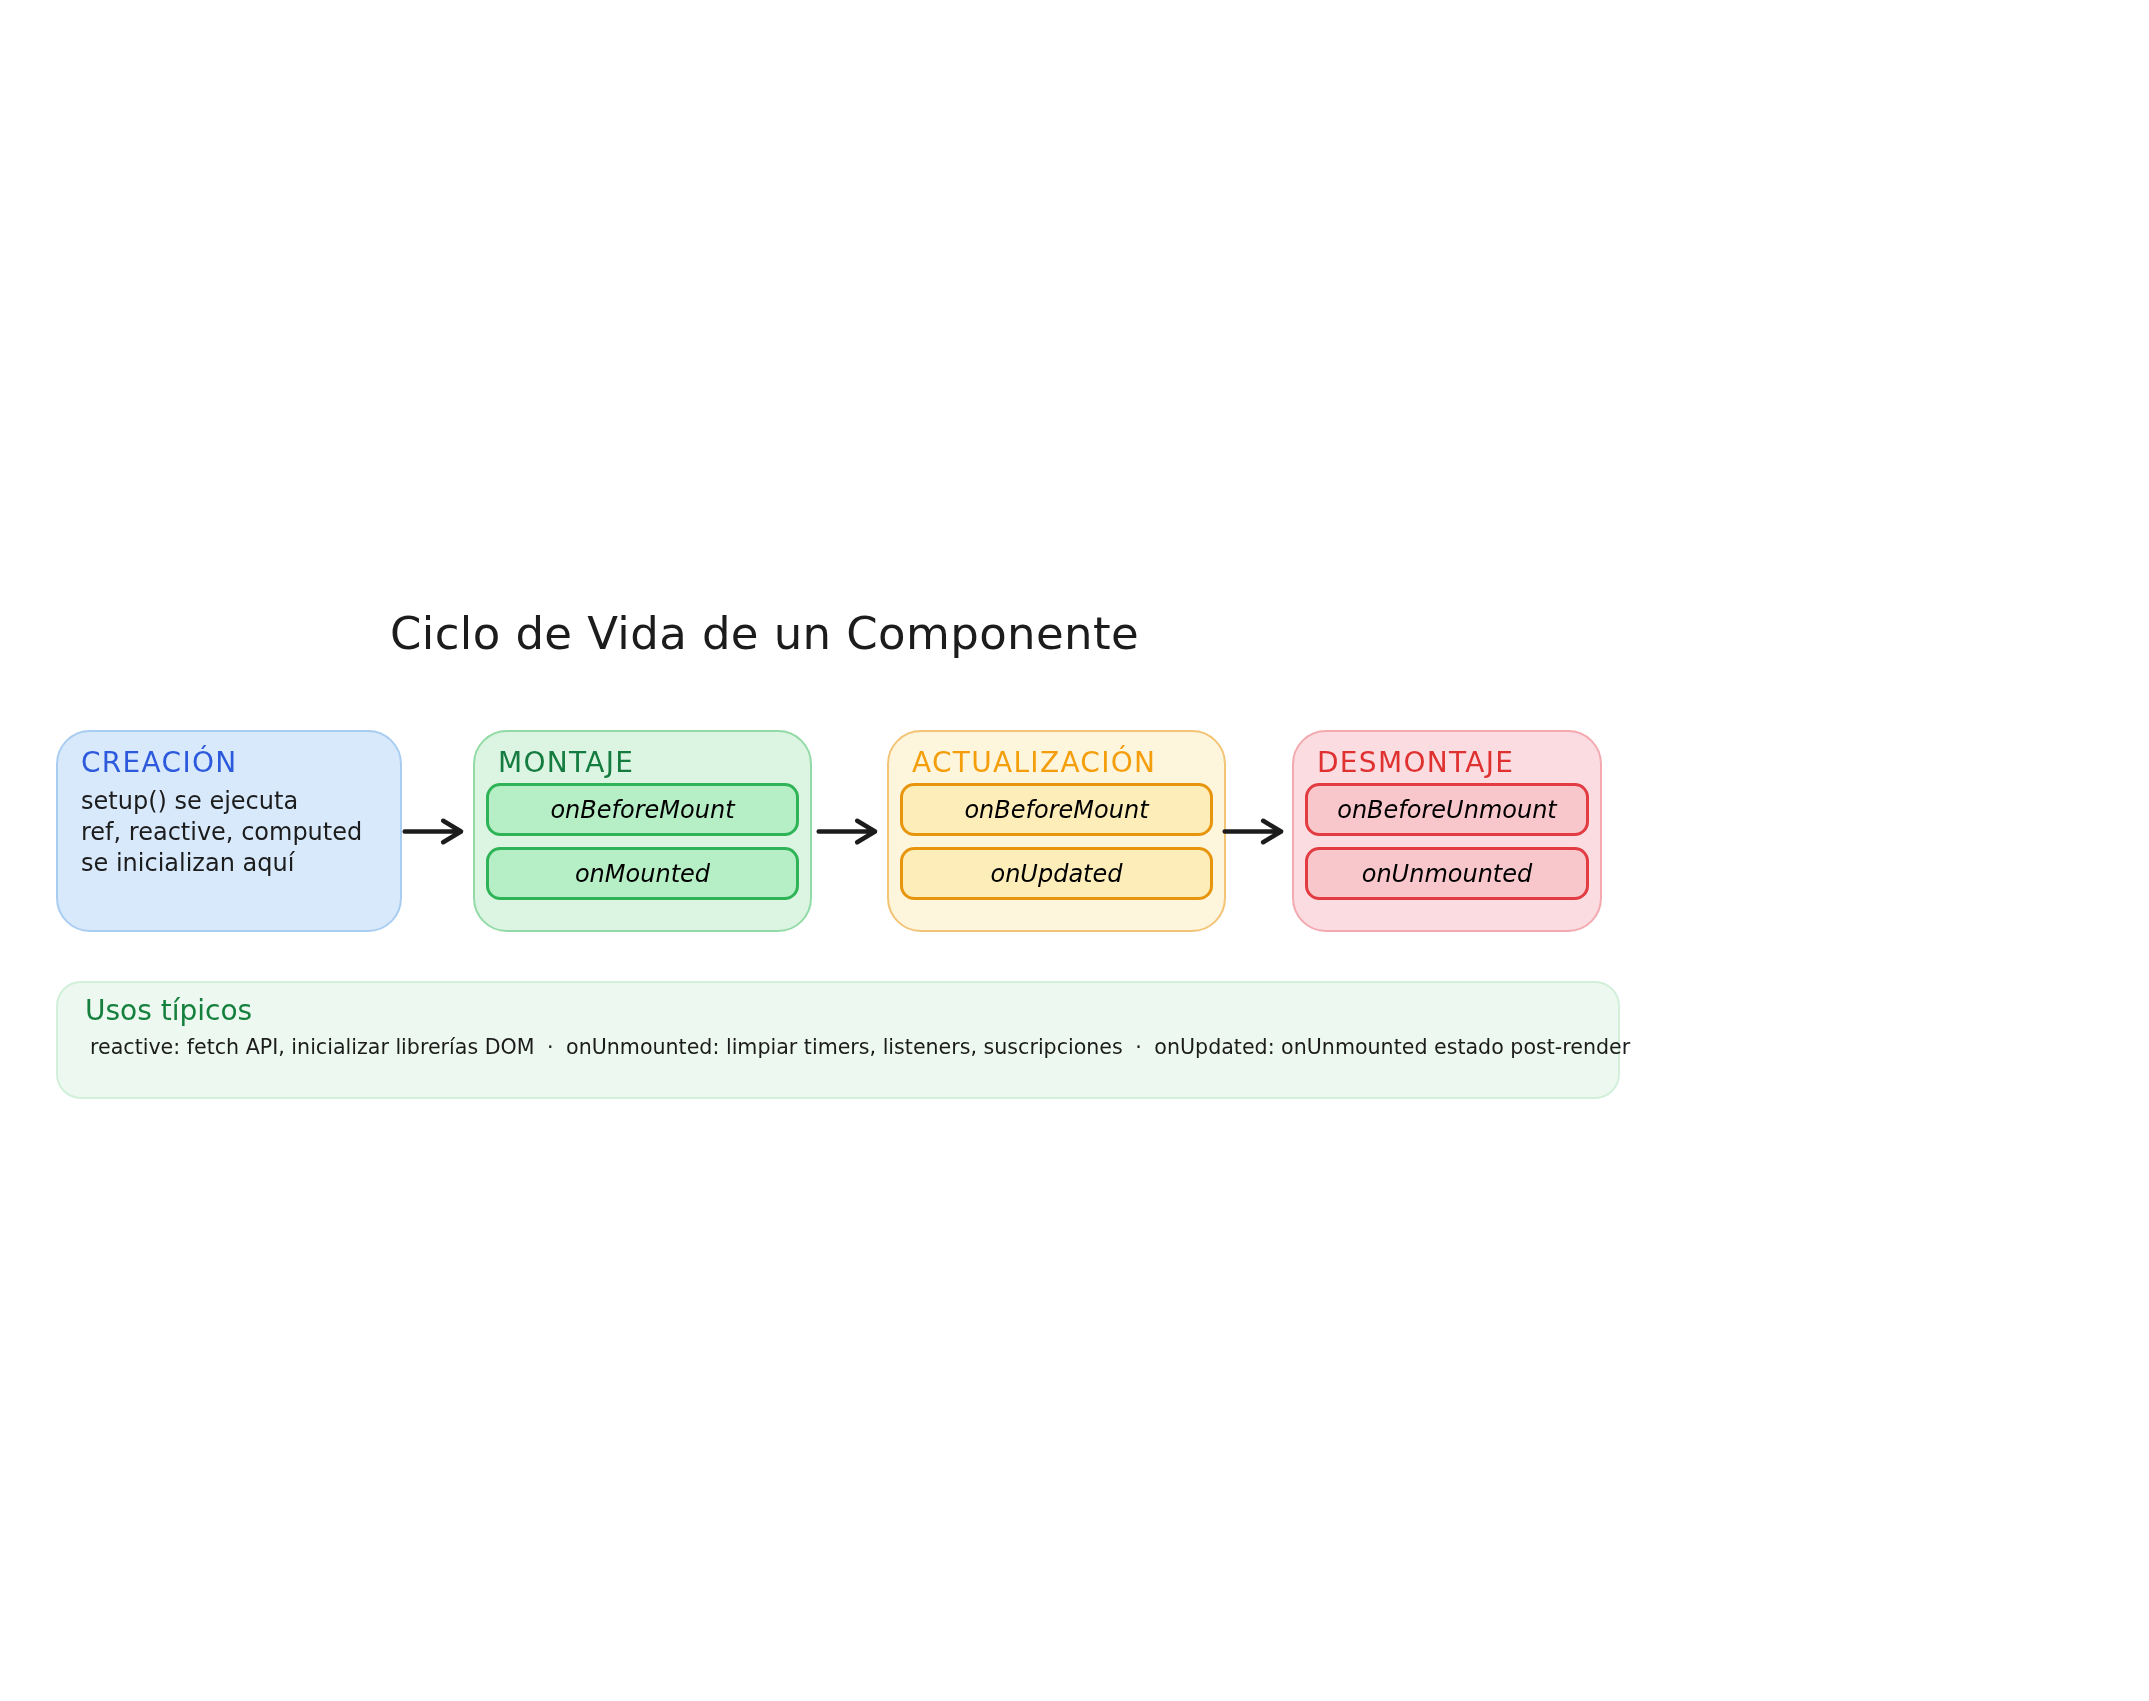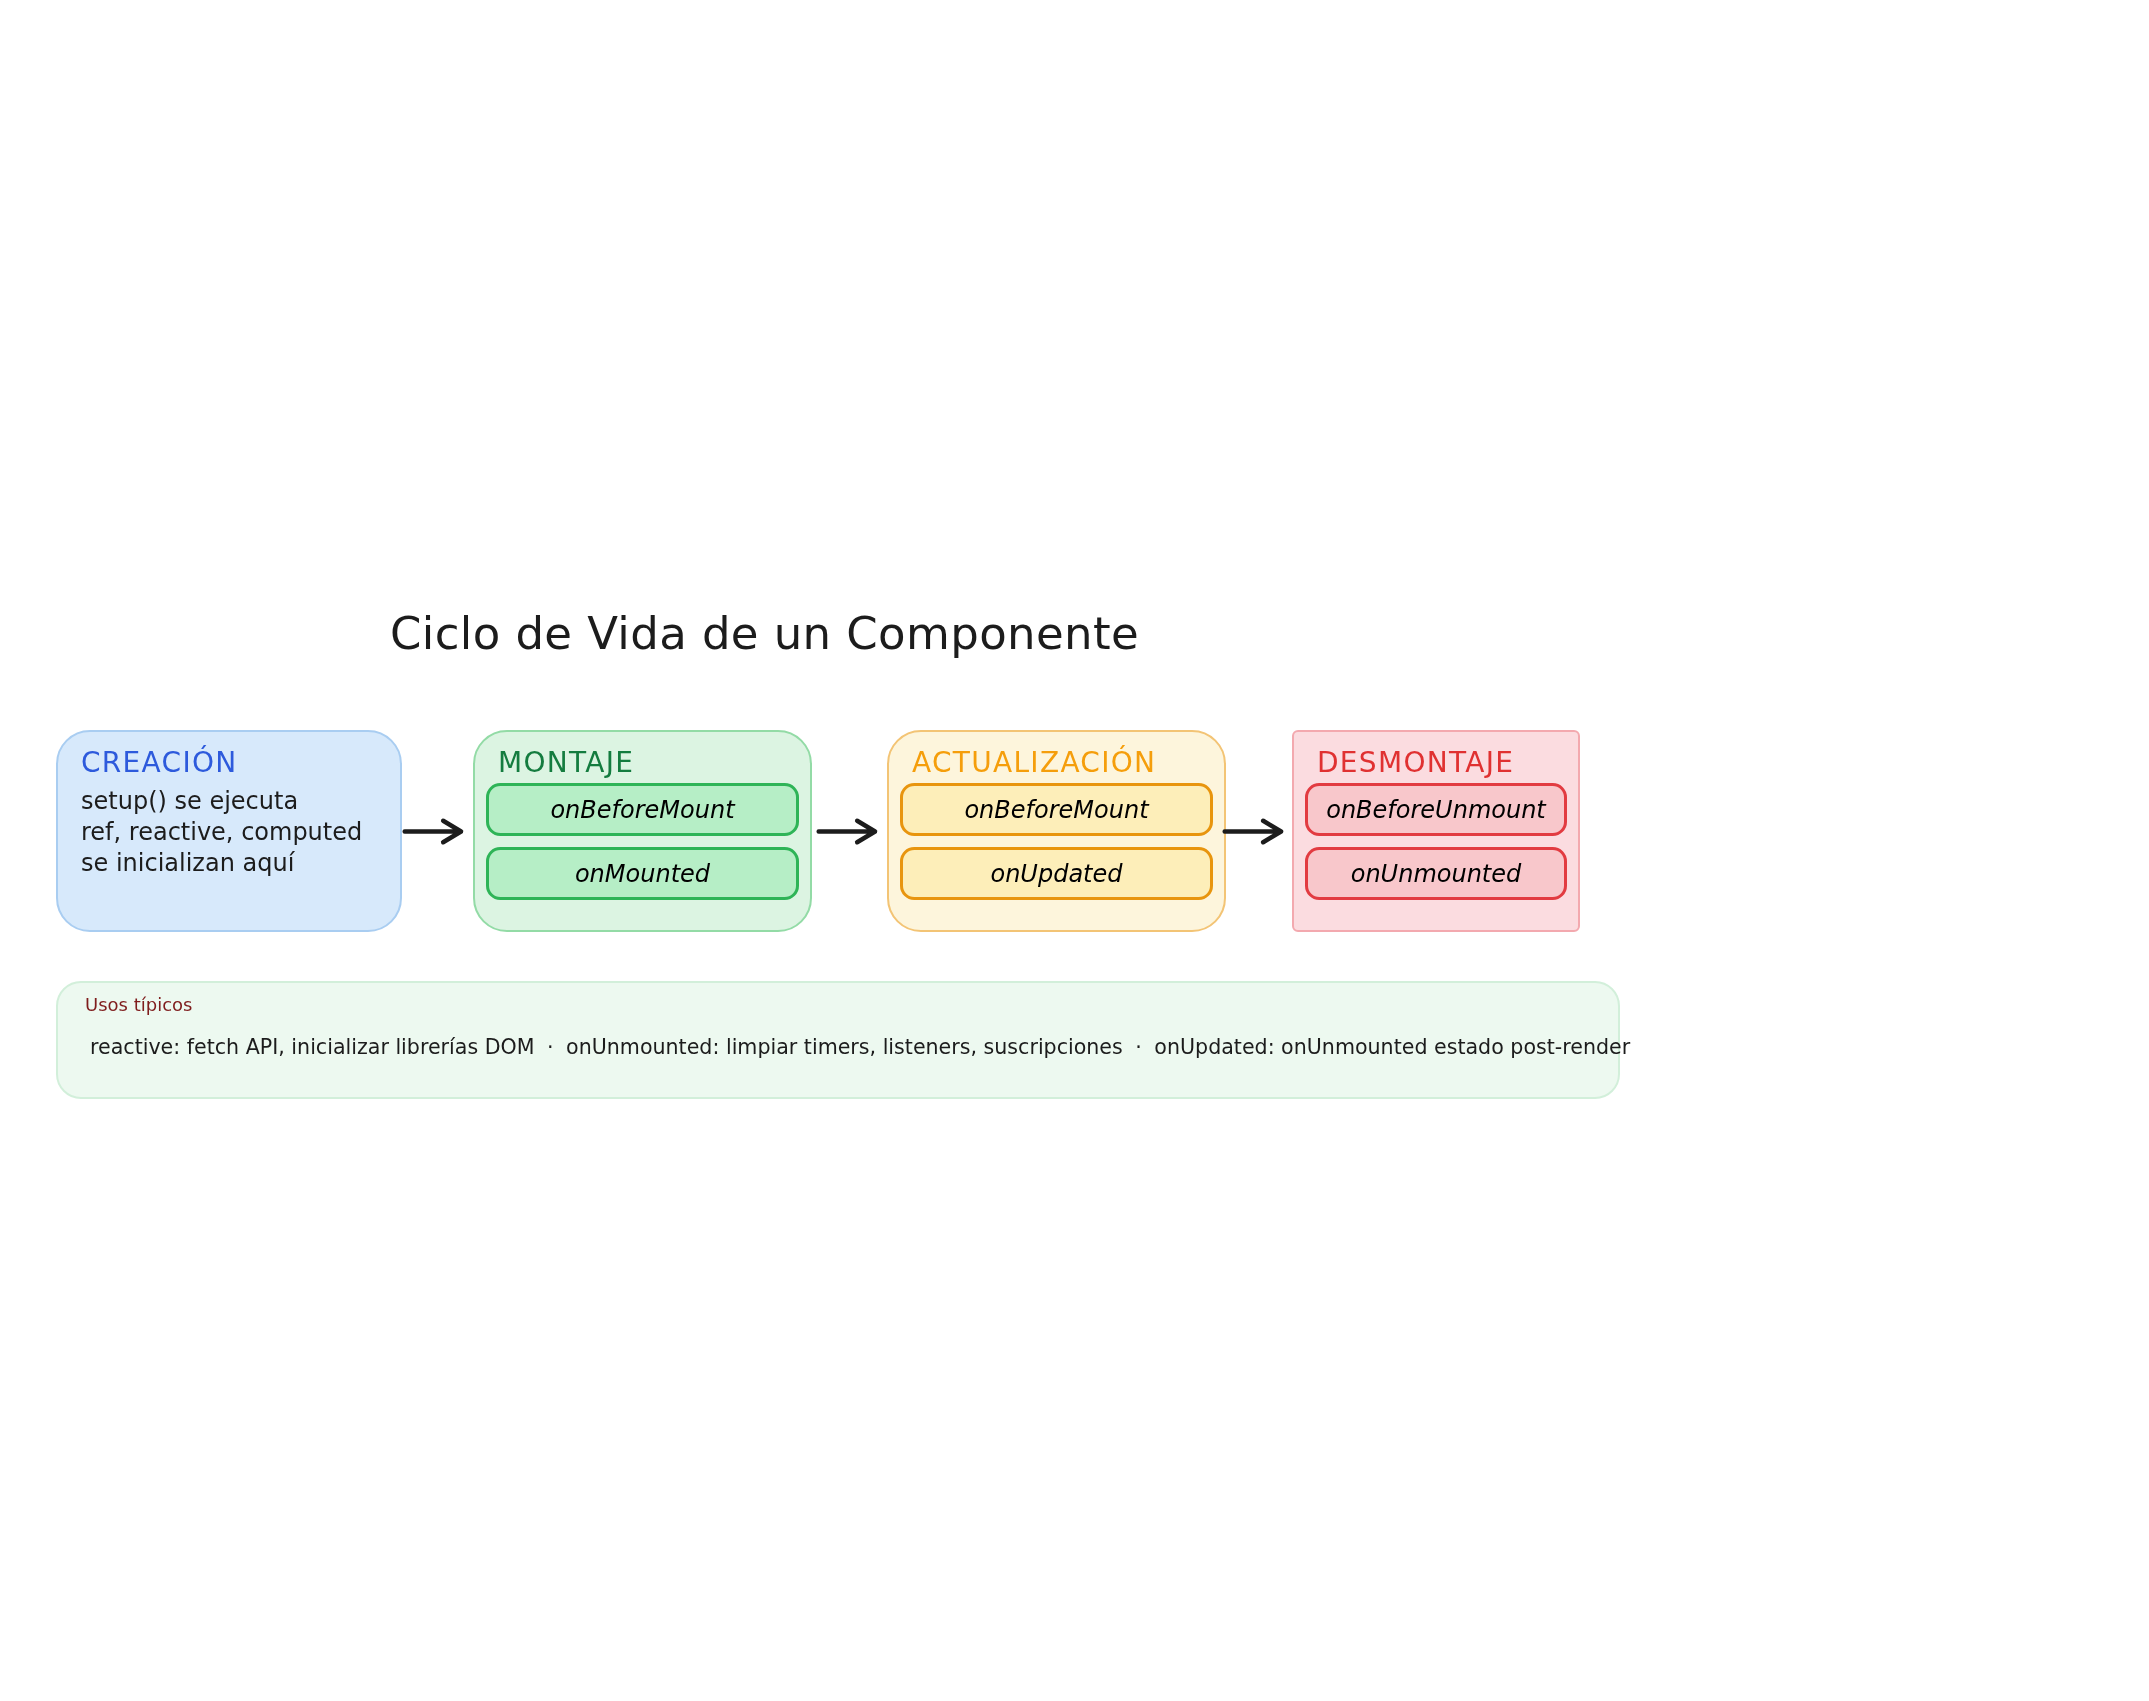--- a/index.html
+++ b/index.html
@@ -45,21 +45,21 @@
     white-space: nowrap;
     text-align: right;
   }
 
   .phase-creacion      { left: 56px;   width: 346px; background: #d7e9fb; border-color: #a9cdf1; }
   .phase-creacion .phase-label { color: #2d5adc; }
   .phase-montaje       { left: 473px;  width: 339px; background: #dcf4e2; border-color: #93dba6; }
   .phase-montaje .phase-label { color: #147c3f; }
   .phase-actualizacion { left: 887px;  width: 339px; background: #fdf5dc; border-color: #f3c475; }
   .phase-actualizacion .phase-label { color: #f59e0b; }
-  .phase-desmontaje    { left: 1292px; width: 288px; background: #fbdce0; border-color: #f3a9af; border-radius: 6px; }
+  .phase-desmontaje    { left: 1292px; width: 310px; background: #fbdce0; border-color: #f3a9af; }
   .phase-desmontaje .phase-label { color: #e03131; }
 
   .phase-body {
     position: absolute;
     left: 23px; top: 54px;
     font-size: 24px;
     line-height: 31px;
     color: #1c1c1c;
     white-space: nowrap;
   }
@@ -97,22 +97,22 @@
     position: absolute;
     left: 56px; top: 981px;
     width: 1564px; height: 118px;
     background: #edf9f0;
     border: 2.2px solid #d2efda;
     border-radius: 25px;
   }
   .usage-title {
     position: absolute;
     left: 27px; top: 10.7px;
-    font-size: 18px;
-    color: #7f1d1d;
+    font-size: 28px;
+    color: #15803d;
     white-space: nowrap;
   }
   .usage-line {
     position: absolute;
     left: 32px; top: 52px;
     font-size: 20.6px;
     color: #1c1c1c;
     white-space: nowrap;
   }
   .usage-sep {

